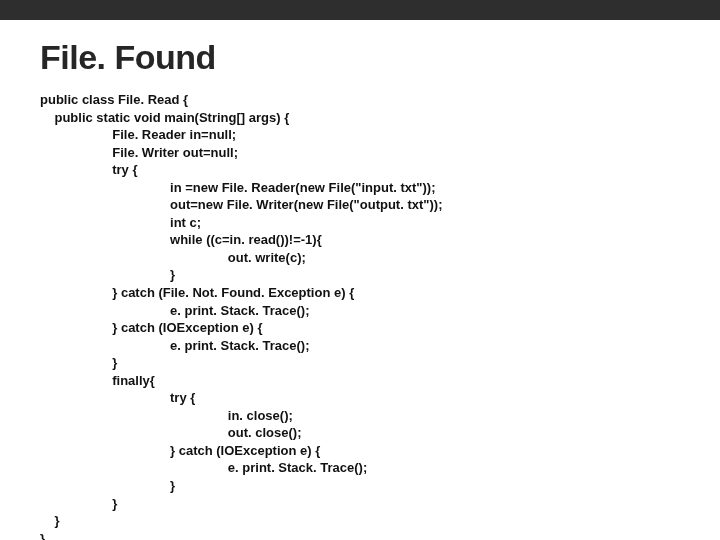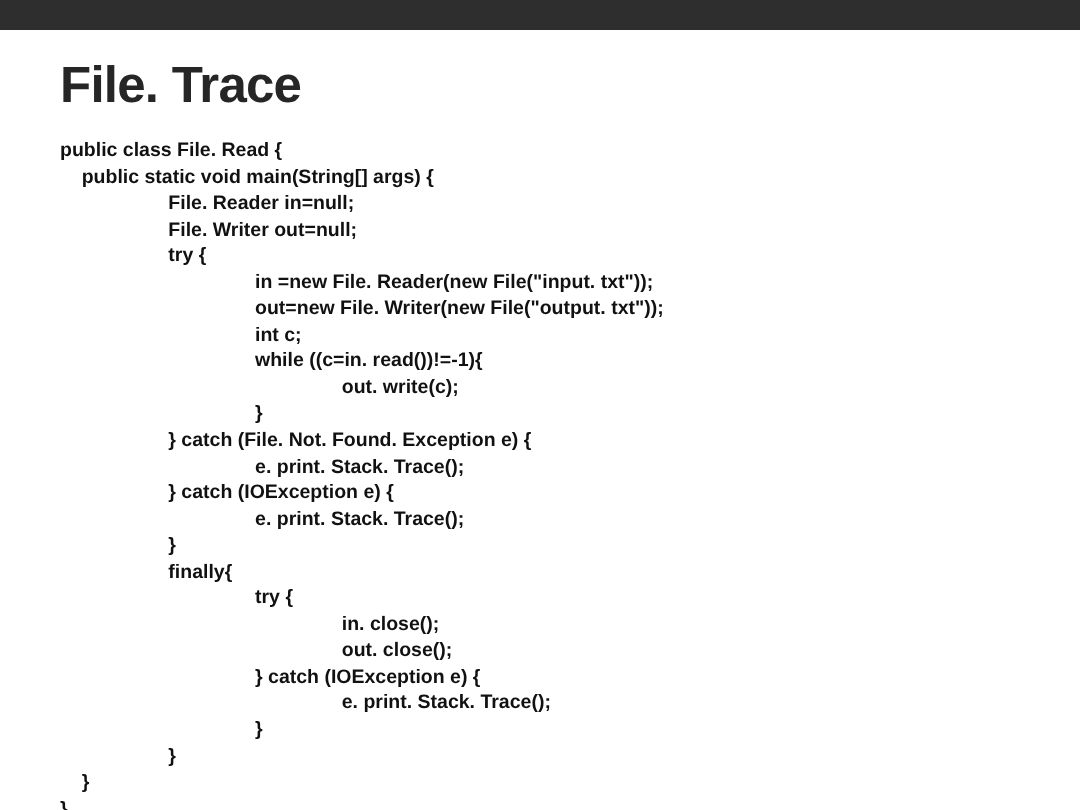--- a/index.html
+++ b/index.html
@@ -8,21 +8,21 @@
   .slide { padding: 18px 40px 10px 40px; }
   .title { font-size: 34px; font-weight: bold; color: #262626; margin-bottom: 14px; letter-spacing: -0.5px; }
   .code { font-size: 13px; line-height: 1.35; font-weight: bold; color: #111; white-space: pre; font-family: Arial, Helvetica, sans-serif; }
 </style>
 </head>
 <body>
 
 <div class="topbar"></div>
 
 <div class="slide">
-  <div class="title">File. Trace</div>
+  <div class="title">File. Found</div>
   <div class="code">public class File. Read {
     public static void main(String[] args) {
                     File. Reader in=null;
                     File. Writer out=null;
                     try {
                                     in =new File. Reader(new File("input. txt"));
                                     out=new File. Writer(new File("output. txt"));
                                     int c;
                                     while ((c=in. read())!=-1){
                                                     out. write(c);

